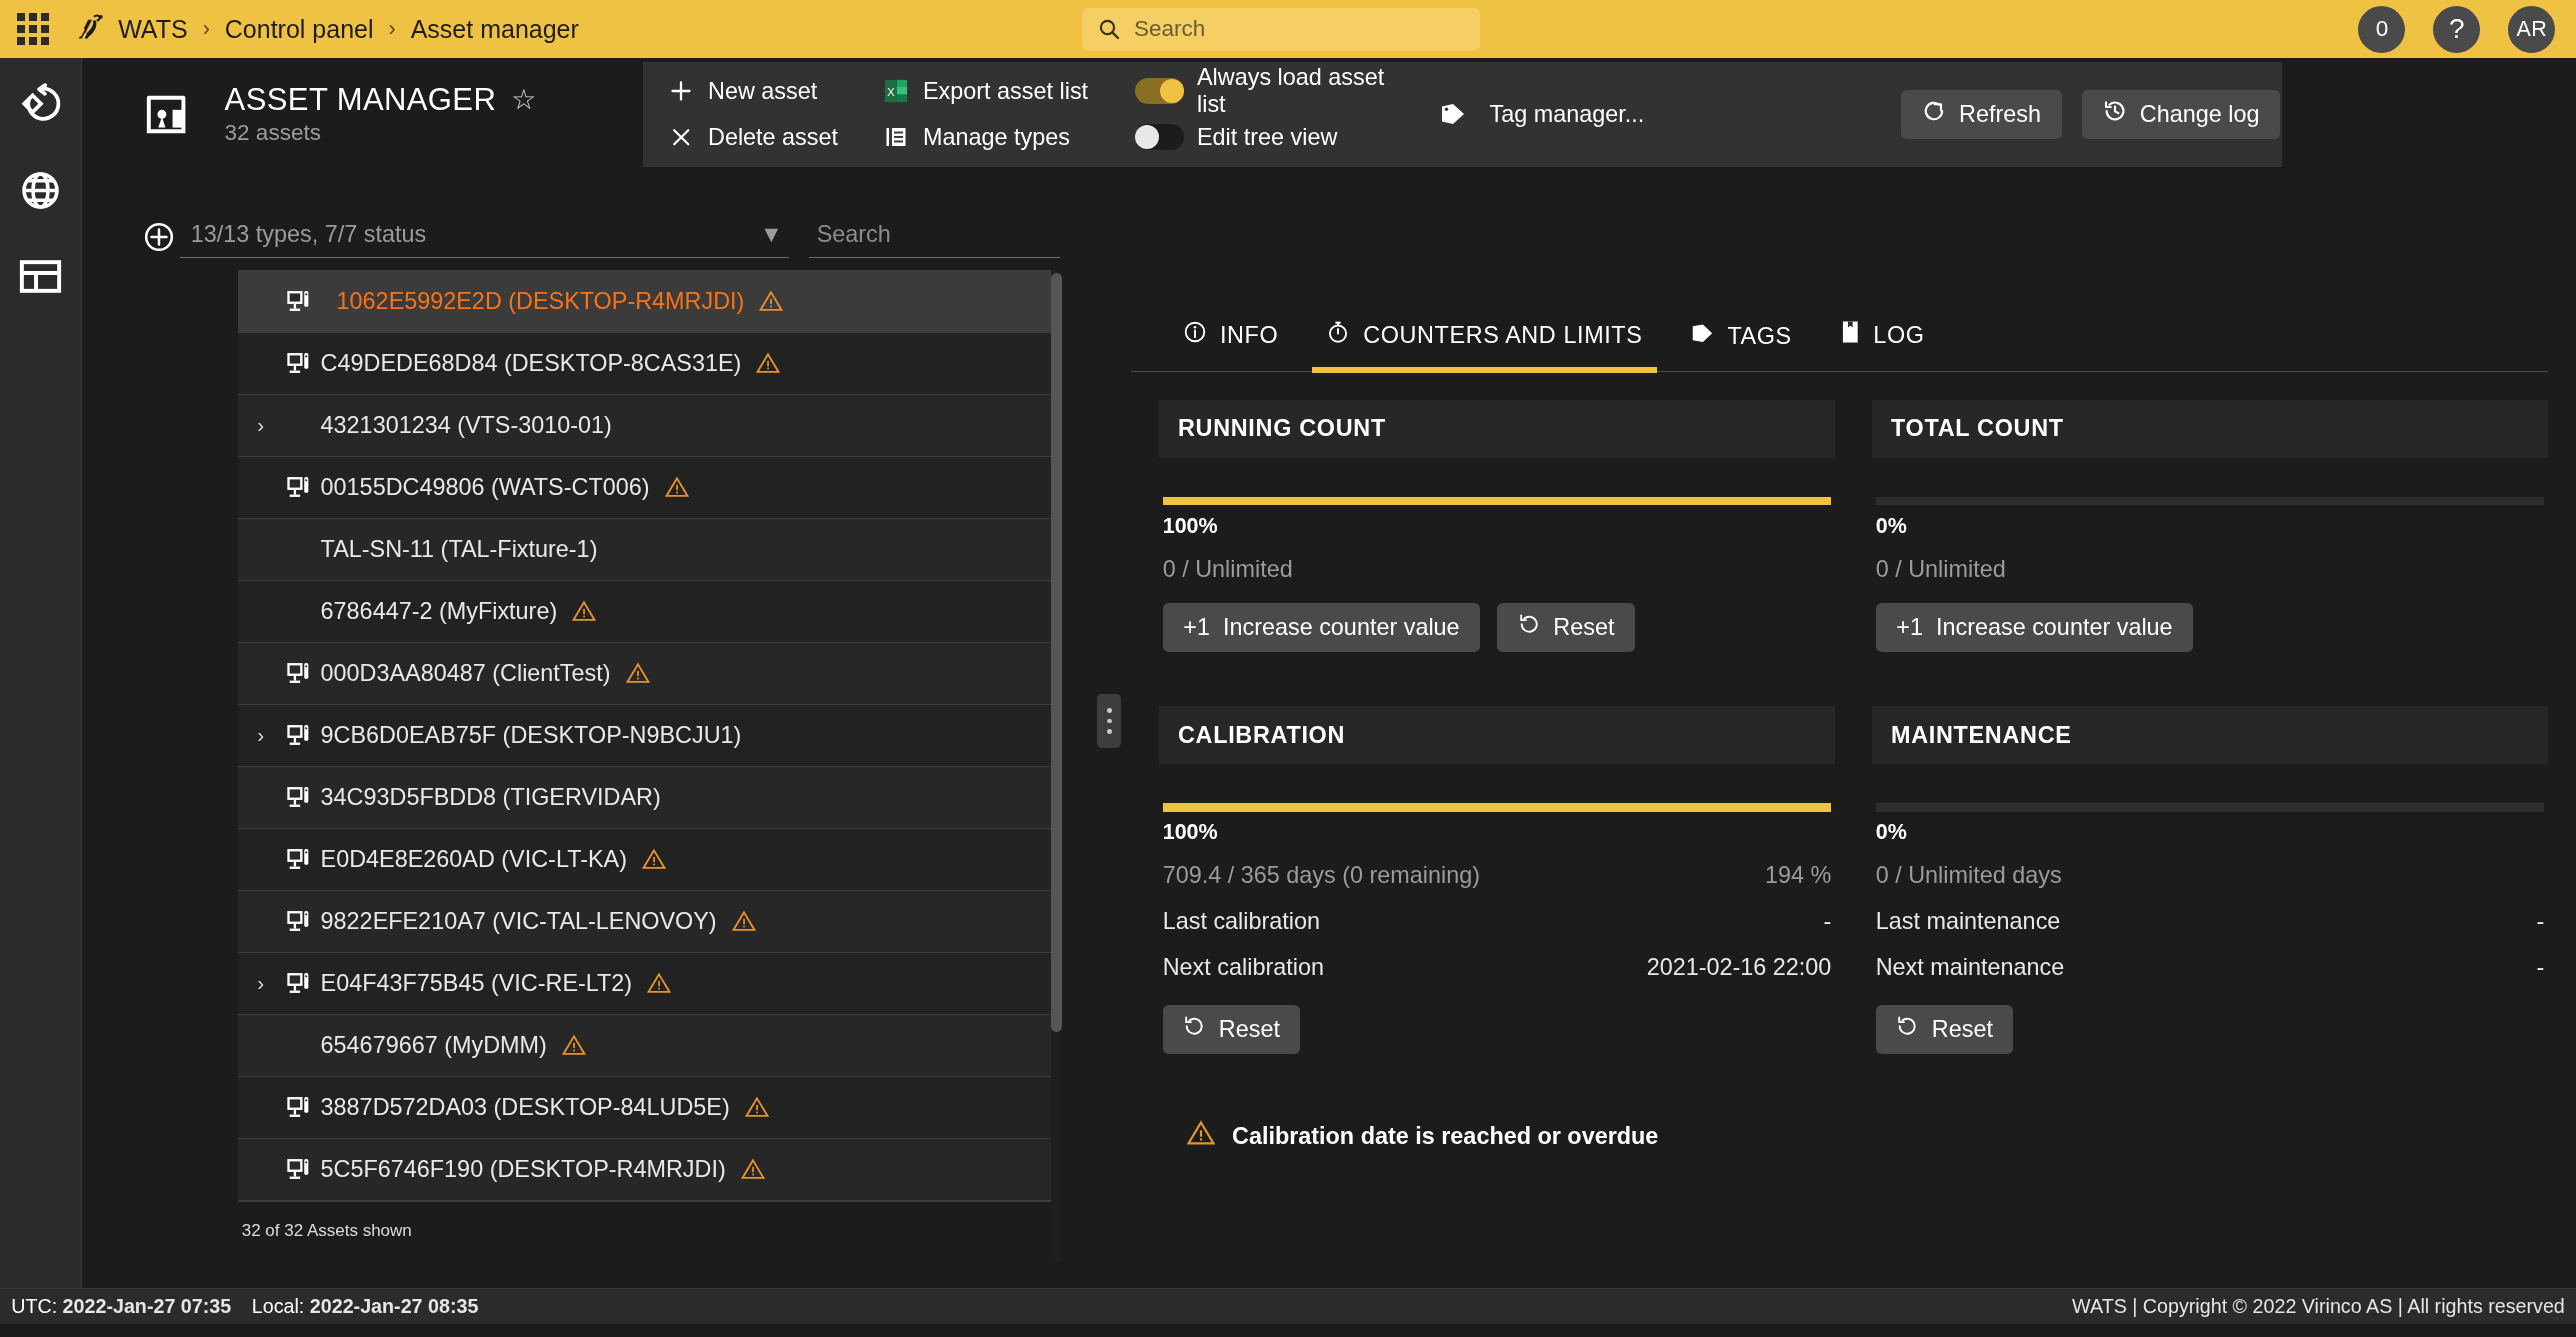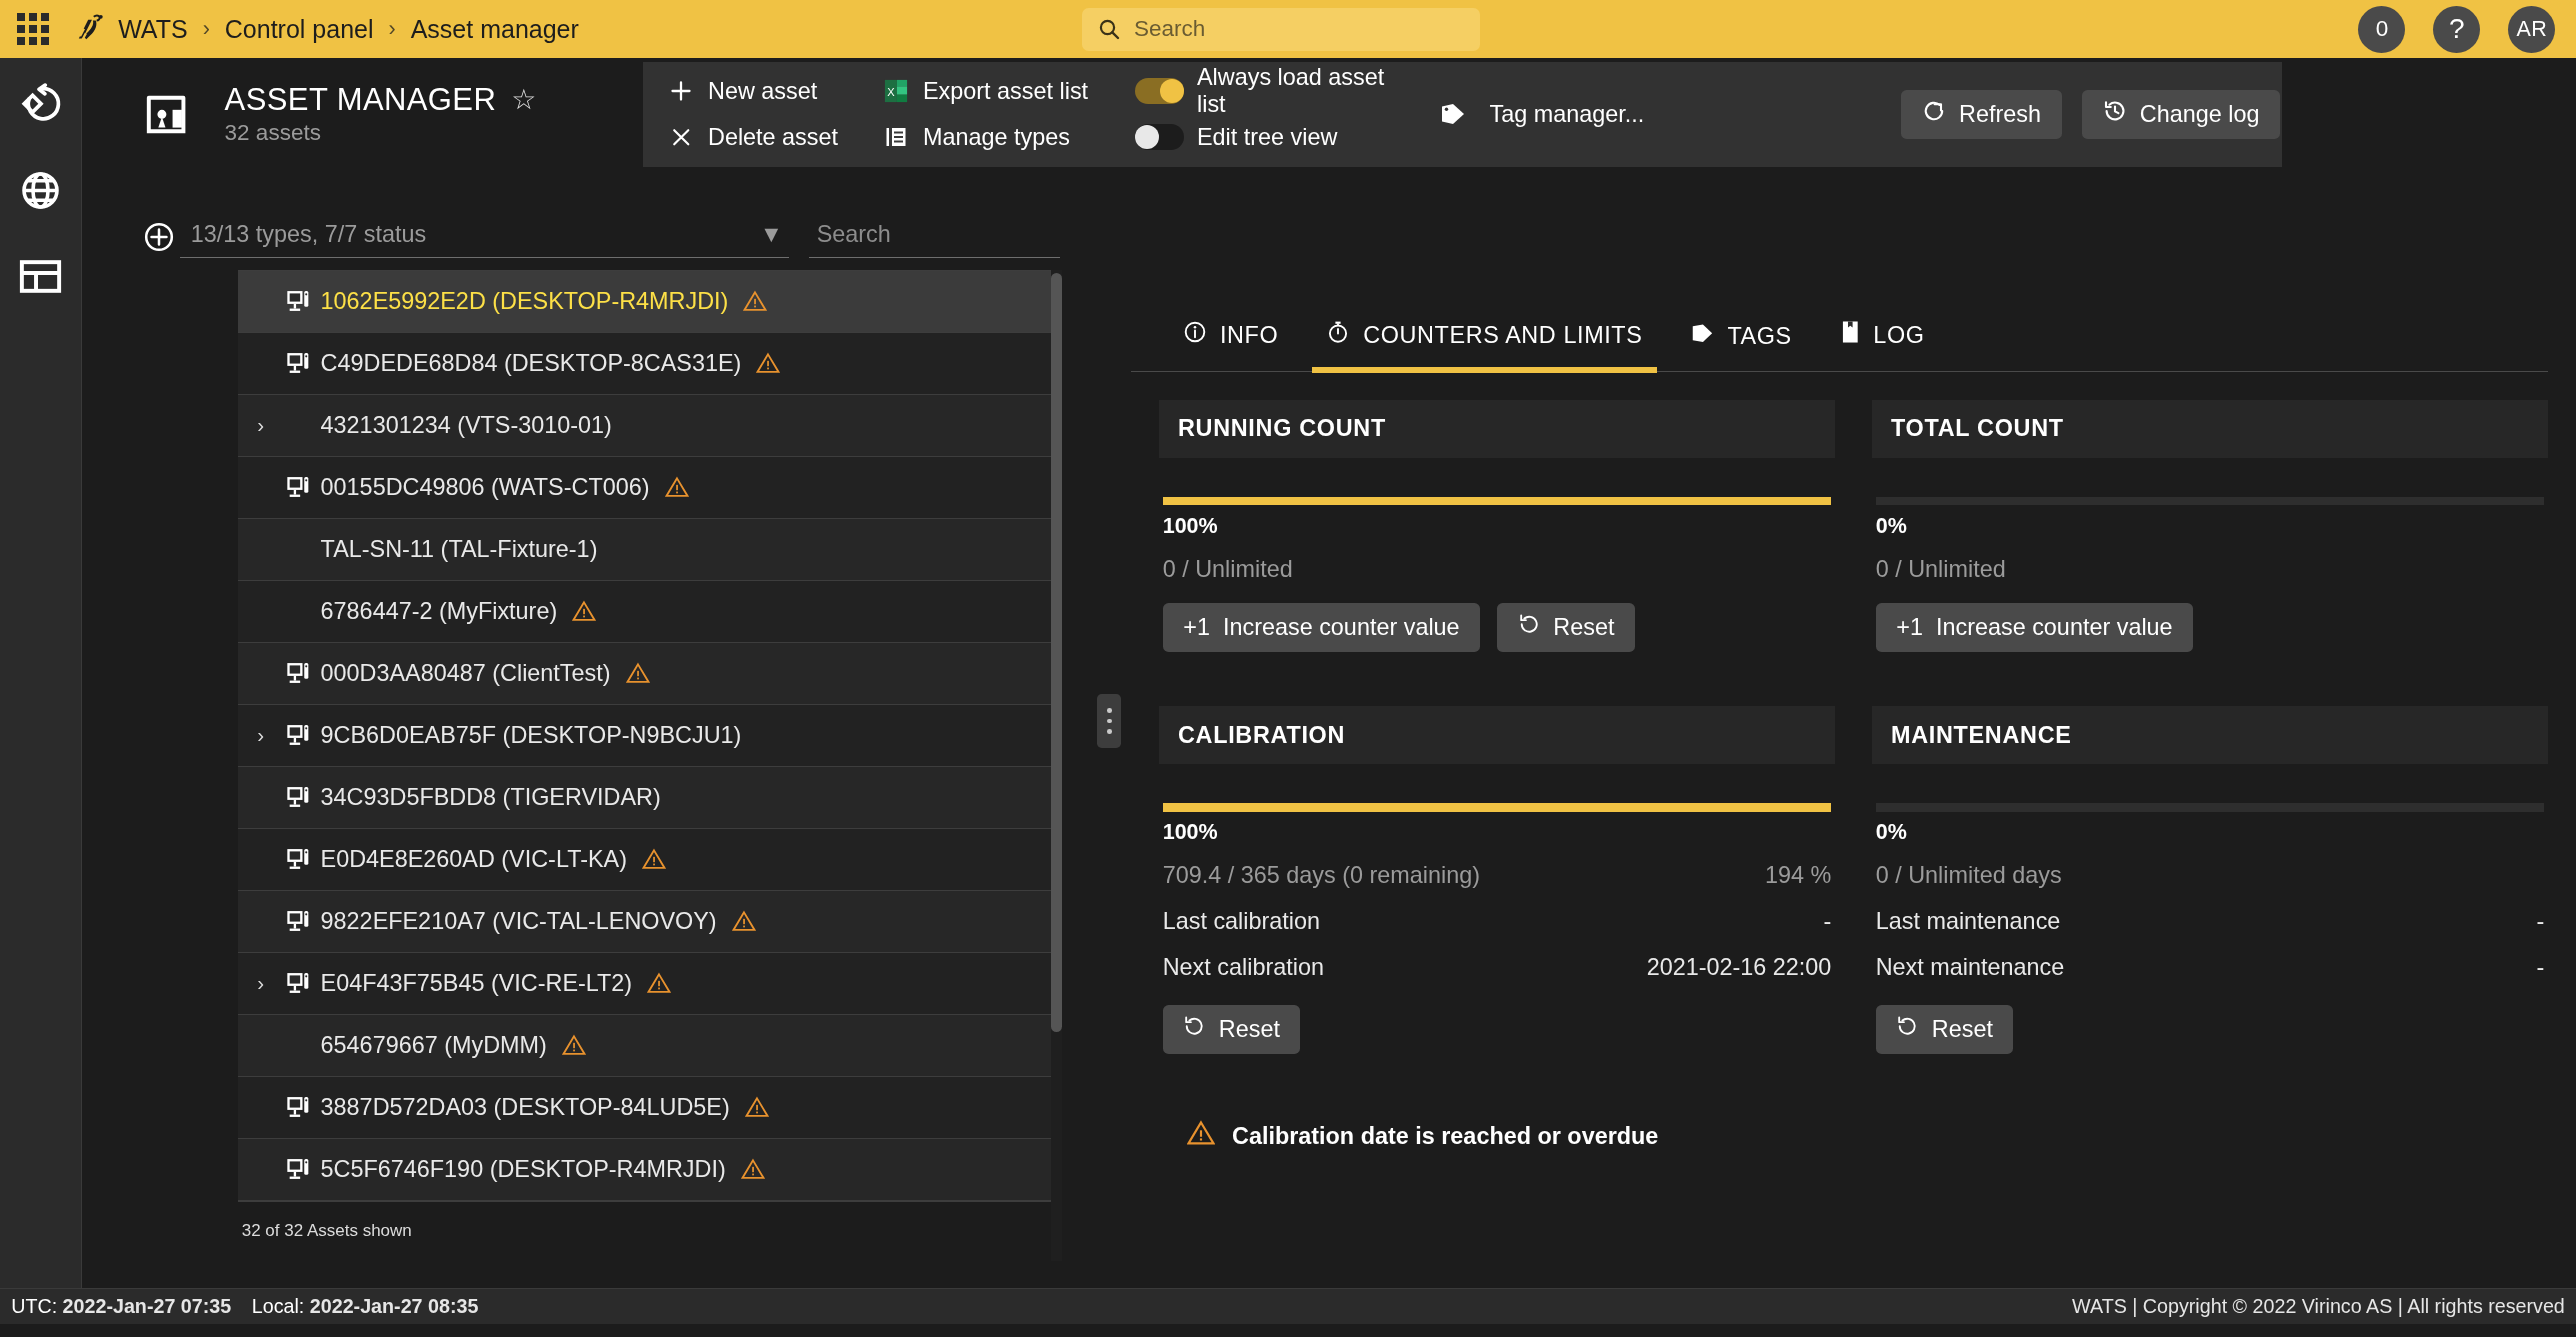--- a/index.html
+++ b/index.html
@@ -107,21 +107,21 @@
   .row {
     height: 62px; display: flex; align-items: center; gap: 0;
     border-bottom: 0.9px solid #3d3d3d; background: #272727; padding-left: 5.6px; cursor: pointer;
   }
   .row.alt { background: #222222; }
   .row.sel { background: #3b3b3b; }
   .row .chev { width: 34px; flex: 0 0 34px; text-align: center; color: #ddd; font-size: 20.6px; }
   .row .pcicon { width: 43px; flex: 0 0 43px; display: flex; align-items: center; justify-content: center; }
   .row .spacer { width: 43px; flex: 0 0 43px; }
   .row .lbl { color: #e9e9e9; font-size: 23.4px; white-space: nowrap; }
-  .row.sel .lbl { color: #fde047; }
+  .row.sel .lbl { color: #f97316; margin-left: 16px; }
   .row .warn { margin-left: 15px; display: flex; align-items: center; }
   .scrollt { position: absolute; right: -1.9px; top: 0; width: 11.2px; height: 100%; background: #1f1f1f; }
   .scrollth { position: absolute; right: -1.9px; top: 3.7px; width: 11.2px; height: 759px; background: #555; border-radius: 5.6px; }
   .listfoot { height: 60px; flex: 0 0 60px; display: flex; align-items: center; color: #dcdcdc; font-size: 17px;
     border-top: 0.9px solid #3d3d3d; padding-left: 3.7px; }
 
   .gutter { width: 43px; flex: 0 0 43px; position: relative; }
   .gripper { position: absolute; left: 9.4px; top: 50%; transform: translateY(-50%); width: 24px; height: 54px;
     background: #3d3d3d; border-radius: 4.7px; display: flex; flex-direction: column; align-items: center;
     justify-content: center; gap: 5.6px; cursor: ew-resize; }

